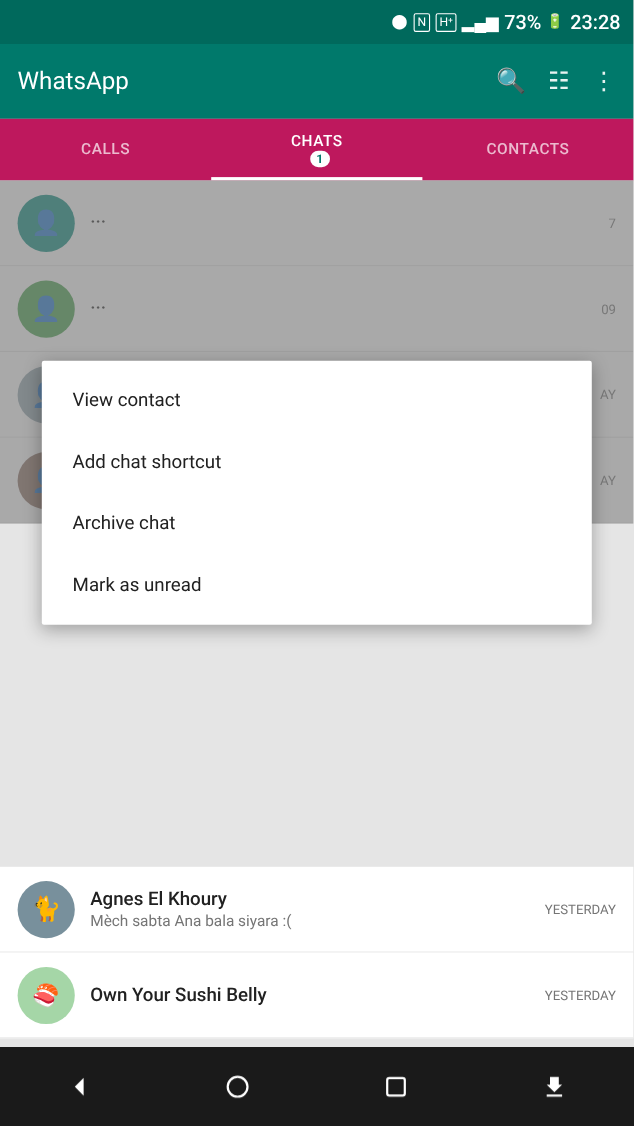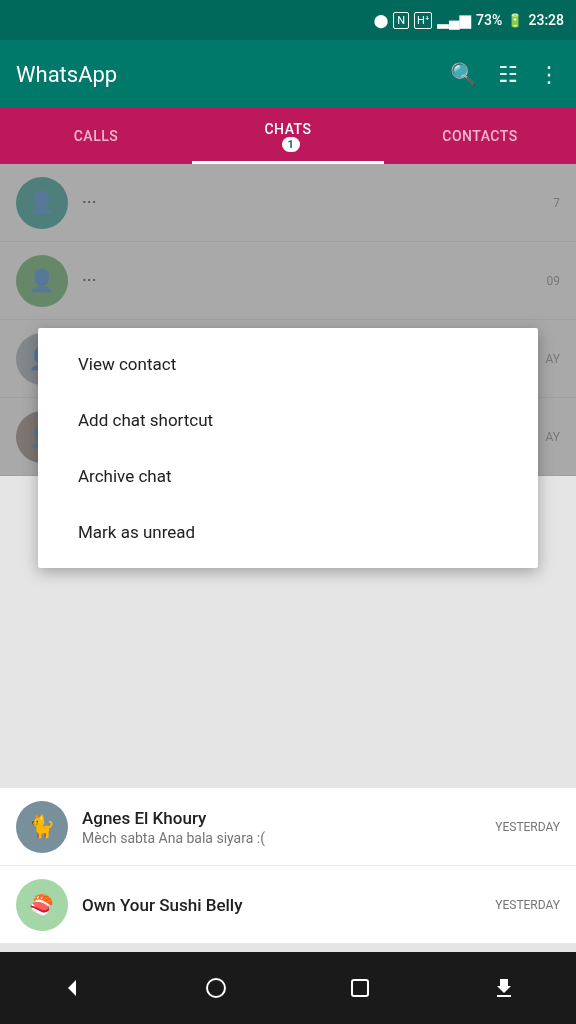--- a/index.html
+++ b/index.html
@@ -22,21 +22,21 @@
       padding: 0 12px;
       gap: 6px;
     }
     .status-bar-icons {
       display: flex;
       align-items: center;
       gap: 5px;
     }
     .status-text {
       color: white;
-      font-size: 14px;
+      font-size: 18px;
       font-weight: 500;
     }
     .status-icon {
       color: white;
       font-size: 13px;
     }
 
     
     .header {
       background: #00796b;
@@ -175,21 +175,21 @@
     
     .context-menu {
       position: absolute;
       top: 164px;
       left: 38px;
       right: 38px;
       background: white;
       border-radius: 2px;
       z-index: 20;
       box-shadow: 0 4px 16px rgba(0,0,0,0.3);
-      padding: 8px 12px;
+      padding: 8px 0;
     }
     .menu-item {
       padding: 18px 28px;
       font-size: 17px;
       color: #212121;
       cursor: pointer;
       font-weight: 400;
     }
 
     

